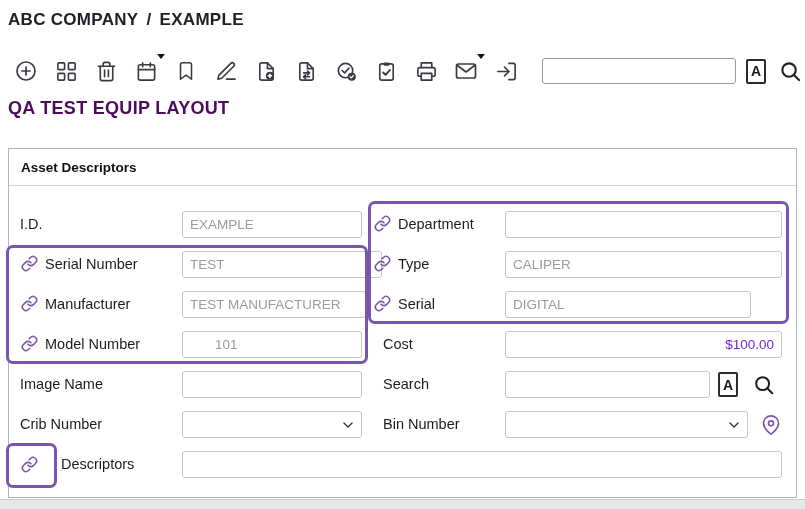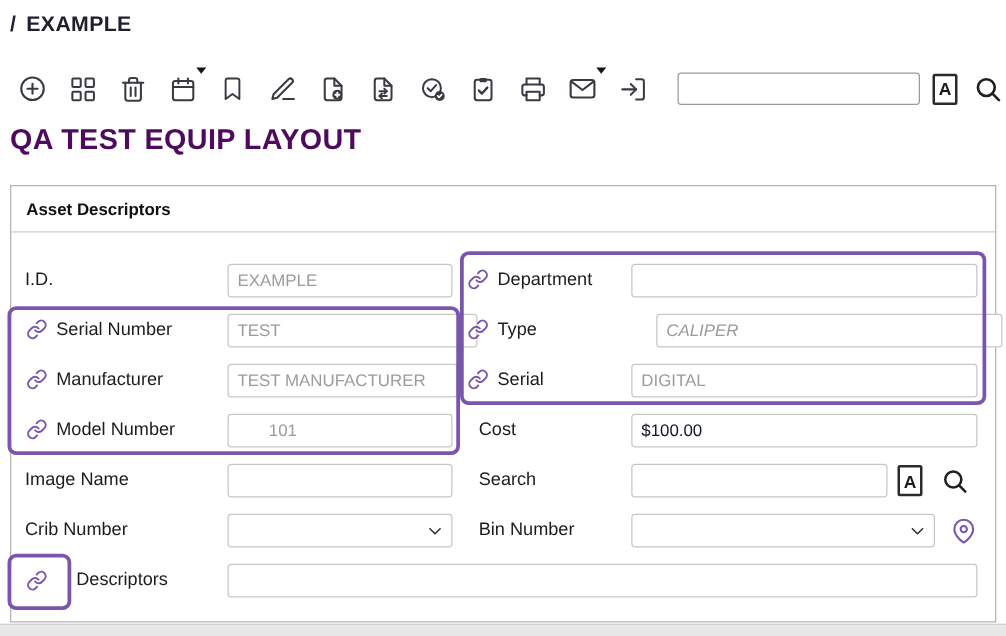--- a/index.html
+++ b/index.html
@@ -47,21 +47,21 @@
     border:2px solid #2b2b2b;border-radius:2px;
     display:flex;align-items:center;justify-content:center;
     font-size:14px;font-weight:bold;color:#1a1a1a;background:#fff;cursor:pointer;
   }
   .mag{
     margin-left:12px;width:24px;height:26px;margin-right:0;color:#1f1f1f;
   }
   
   .page-title{
     position:absolute;top:98px;left:8px;margin:0;
-    font-size:23px;font-weight:bold;color:var(--title-purple);
+    font-size:18px;font-weight:bold;color:var(--title-purple);
     letter-spacing:.3px;
   }
   
   .panel{
     position:absolute;top:148px;left:8px;width:789px;height:350px;
     border:1px solid #b3b3b3;background:#fff;
   }
   .panel-header{
     height:37px;border-bottom:1px solid #d0d0d0;
     display:flex;align-items:center;padding-left:12px;
@@ -71,21 +71,21 @@
   
   .lbl{
     position:absolute;font-size:14.5px;line-height:18px;color:#1c1c1c;white-space:nowrap;
   }
   .fld{
     position:absolute;height:27px;
     border:1px solid #c6c6c6;border-radius:3px;background:#fff;
     font:inherit;font-size:13.5px;padding:0 7px;color:#2a2a2a;
   }
   .grey{color:#9b9b9b;}
-  .money{color:#0f172a;}
+  .money{text-align:right;color:#6d28d9;}
   .linkicon{
     position:absolute;width:18px;height:18px;color:var(--accent-purple);cursor:pointer;
   }
   .linkicon svg{display:block;}
   .select-box{
     position:absolute;height:27px;border:1px solid #c6c6c6;border-radius:3px;
     background:#fff;display:flex;align-items:center;cursor:pointer;
   }
   .select-value{flex:1;font-size:13.5px;padding:0 7px;color:#2a2a2a;}
   .select-box .chev{color:#333;margin-right:6px;display:flex;}
@@ -105,20 +105,21 @@
   
   .bottom-strip{
     position:absolute;left:0;top:499px;width:805px;height:10px;
     background:#e7e7e7;border-top:1px solid #cfcfcf;
   }
 </style>
 </head>
 <body>
 
 <div class="breadcrumb">
+  <span>ABC COMPANY</span>
   <span>/</span>
   <span>EXAMPLE</span>
 </div>
 
 <div class="toolbar">
 
   <button class="tb">
     <svg width="24" height="24" viewBox="0 0 24 24" fill="none" stroke="currentColor" stroke-width="1.7" stroke-linecap="round" stroke-linejoin="round">
         <circle cx="12" cy="12" r="9"></circle>
         <line x1="12" y1="8" x2="12" y2="16"></line>
@@ -312,30 +313,30 @@
     <span class="lbl" style="left:389px;top:29px">Department</span>
     <input class="fld" style="left: 496px; top: 25px; width: 277px;" type="text" value="">
 
     <span class="linkicon" style="left:365px;top:69px">
       <svg width="17" height="17" viewBox="0 0 24 24" fill="none" stroke="currentColor" stroke-width="2.2" stroke-linecap="round" stroke-linejoin="round">
           <path d="M10 13a5 5 0 0 0 7.54.54l3-3a5 5 0 0 0-7.07-7.07l-1.72 1.71"></path>
           <path d="M14 11a5 5 0 0 0-7.54-.54l-3 3a5 5 0 0 0 7.07 7.07l1.71-1.71"></path>
         </svg>
     </span>
     <span class="lbl" style="left:389px;top:69px">Type</span>
-    <input class="fld grey" style="left: 516px; top: 65px; width: 277px; font-style: italic;" type="text" value="CALIPER">
+    <input class="fld grey" style="left: 496px; top: 65px; width: 277px;" type="text" value="CALIPER">
 
     <span class="linkicon" style="left:365px;top:109px">
       <svg width="17" height="17" viewBox="0 0 24 24" fill="none" stroke="currentColor" stroke-width="2.2" stroke-linecap="round" stroke-linejoin="round">
           <path d="M10 13a5 5 0 0 0 7.54.54l3-3a5 5 0 0 0-7.07-7.07l-1.72 1.71"></path>
           <path d="M14 11a5 5 0 0 0-7.54-.54l-3 3a5 5 0 0 0 7.07 7.07l1.71-1.71"></path>
         </svg>
     </span>
     <span class="lbl" style="left:389px;top:109px">Serial</span>
-    <input class="fld grey" style="left: 496px; top: 105px; width: 277px;" type="text" value="DIGITAL">
+    <input class="fld grey" style="left: 496px; top: 105px; width: 246px;" type="text" value="DIGITAL">
 
     <span class="lbl" style="left:374px;top:149px">Cost</span>
     <input class="fld money" style="left: 496px; top: 145px; width: 277px;" type="text" value="$100.00">
 
     <span class="lbl" style="left:374px;top:189px">Search</span>
     <input class="fld" style="left: 496px; top: 185px; width: 205px;" type="text" value="">
     <div class="abox" style="position:absolute;left:709px;top:186px;margin:0">A</div>
     <button class="rowbtn" style="left:742px;top:186px;width:26px;height:26px">
       <svg width="22" height="22" viewBox="0 0 24 24" fill="none" stroke="currentColor" stroke-width="2.2" stroke-linecap="round" stroke-linejoin="round">
           <circle cx="10.5" cy="10.5" r="7"></circle>

